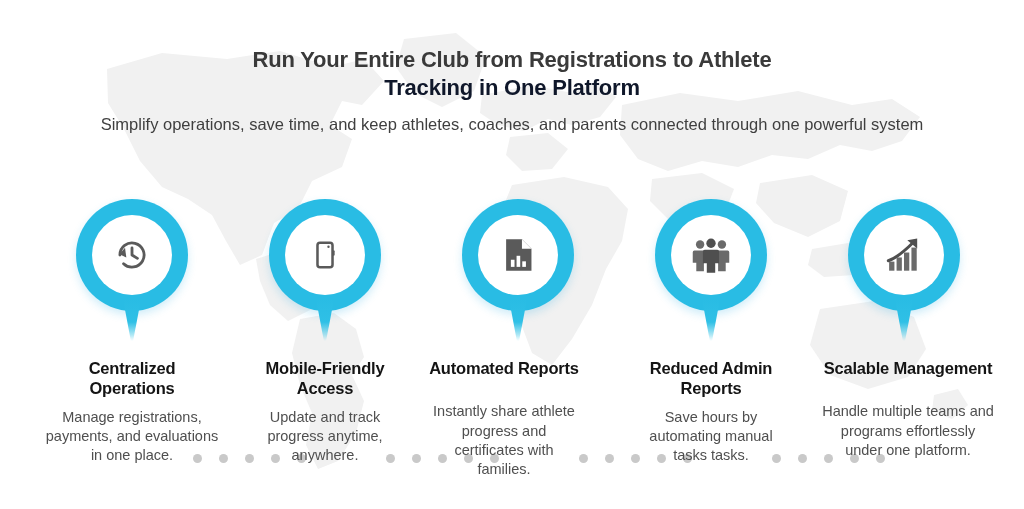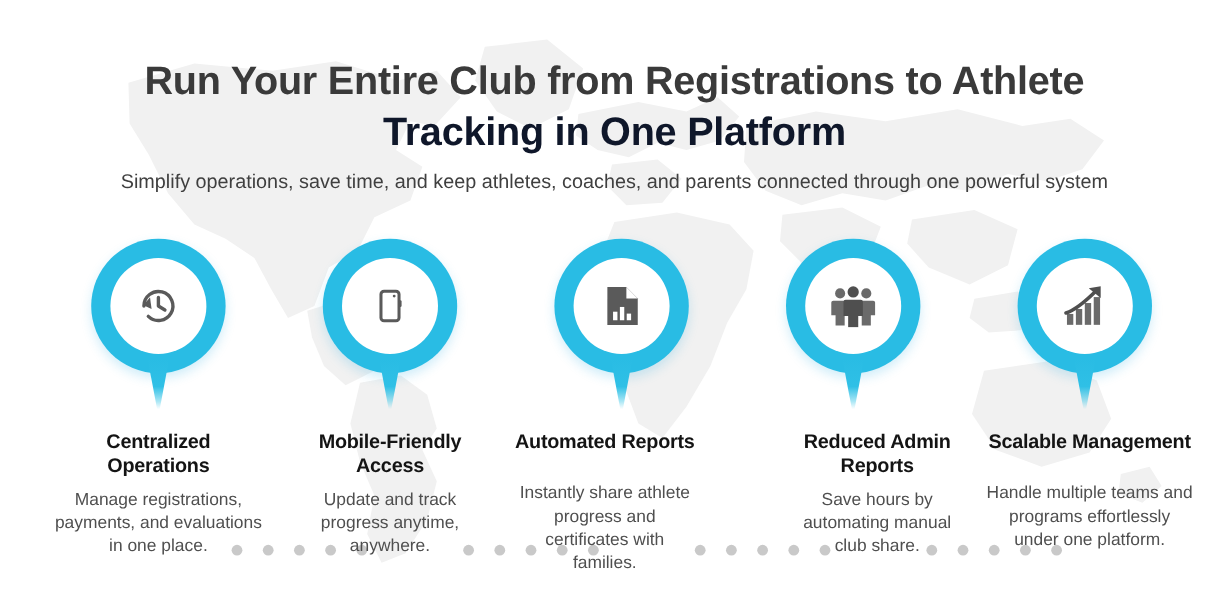--- a/index.html
+++ b/index.html
@@ -32,21 +32,21 @@
 
   
   .head-wrap {
     position:relative; z-index:3;
     padding-top:46px;
     text-align:center;
   }
   .headline {
     font-family:"Liberation Sans Narrow","Liberation Sans", sans-serif;
     font-weight:bold;
-    font-size:33px;
+    font-size:22px;
     line-height:1.29;
     letter-spacing:-0.2px;
     color:#3a3a3a;
     white-space:nowrap;
   }
   .headline .accent { color:#0f172a; display:block; }
 
   .subhead {
     margin-top:12px;
     font-family:"Liberation Sans Narrow","Liberation Sans", sans-serif;
@@ -330,29 +330,29 @@
         <span>Automated Reports</span>
       </div>
       <div class="cap-body">
         <span>Instantly share athlete</span><br>
         <span>progress and</span><br>
         <span>certificates with</span><br>
         <span>families.</span>
       </div>
     </div>
 
-    <div class="cap" style="left:640px; width:182px;">
+    <div class="cap" style="left:620px; width:182px;">
       <div class="cap-title">
         <span>Reduced Admin</span><br>
         <span>Reports</span>
       </div>
       <div class="cap-body">
         <span>Save hours by</span><br>
         <span>automating manual</span><br>
-        <span>club share.</span>
+        <span>tasks tasks.</span>
       </div>
     </div>
 
     <div class="cap one-line" style="left:802px; width:212px;text-align:center;">
       <div class="cap-title">
         <span>Scalable Management</span>
       </div>
       <div class="cap-body">
         <span>Handle multiple teams and</span><br>
         <span>programs effortlessly</span><br>

